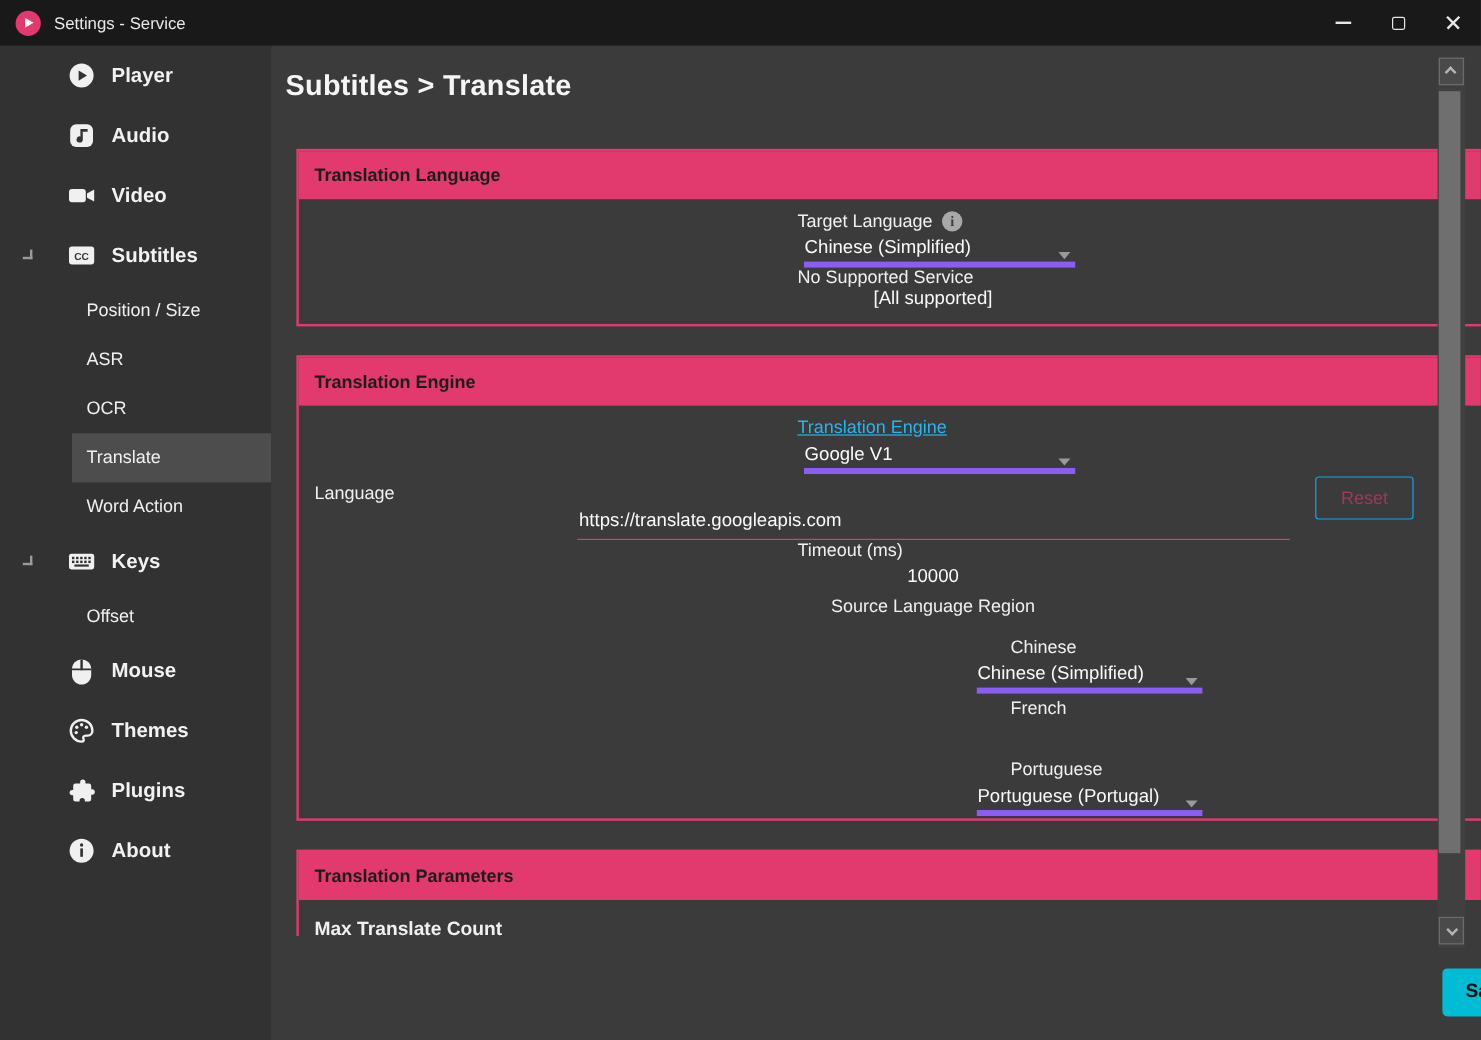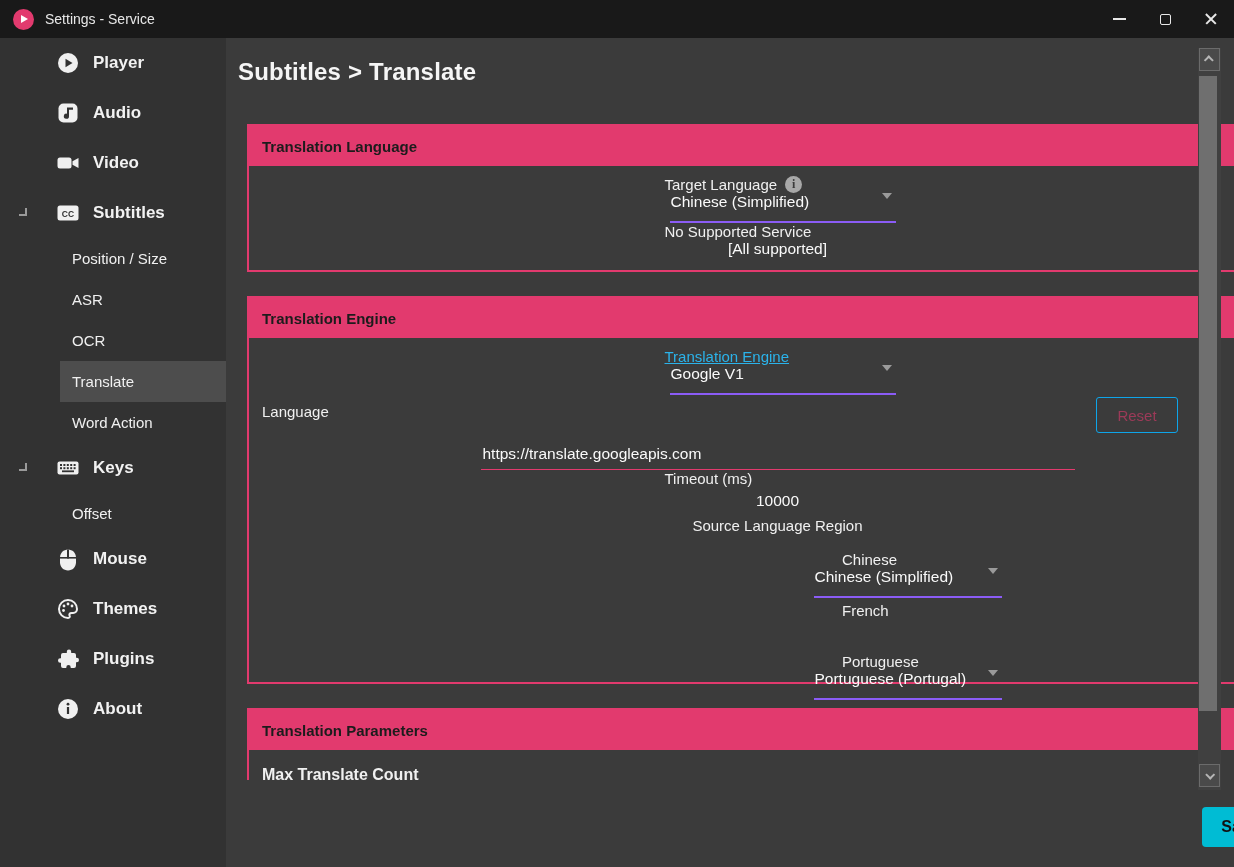--- a/index.html
+++ b/index.html
@@ -48,32 +48,32 @@
     padding-left:13px; font-size:15px; font-weight:bold; color:#1c1c1c; }
   .sec-body { padding-top:10px; position:relative; }
 
   .frow { display:flex; align-items:center; min-height:42px; padding-left:13px; position:relative;flex-direction:column; }
   .flabel { width:226px; font-size:15px; color:#f0f0f0; display:flex; align-items:center; gap:8px; }
   .flabel.link { color:#2bb3ea; text-decoration:underline; cursor:pointer; width:226px; display:inline-block; }
   .info-icon { width:17px; height:17px; border-radius:50%; background:#a8a8a8; color:#3b3b3b;
     font-size:12px; font-weight:bold; display:inline-flex; align-items:center; justify-content:center;
     font-family:"Liberation Serif", serif; }
 
-  .dropdown { width:226px; height:30px; border-bottom:2px solid #8b5cf6; display:flex;
-    align-items:flex-start; justify-content:space-between; cursor:pointer; padding:0 4px 2px 1px;margin-left:10px; }
+  .dropdown { width:226px; height:30px; border-bottom:5px solid #8b5cf6; display:flex;
+    align-items:flex-end; justify-content:space-between; cursor:pointer; padding:0 4px 2px 1px;margin-left:10px; }
   .dropdown .dval { font-size:15.5px; color:#fafafa; white-space:nowrap; }
   .caret { width:0; height:0; border-left:5px solid transparent; border-right:5px solid transparent;
     border-top:6px solid #9a9a9a; margin-left:8px; }
   .static-val { font-size:15.5px; color:#fafafa; }
 
   input.text-input { background:transparent; border:none; outline:none; color:#fafafa;
     font-size:15.5px; font-family:"Liberation Sans", sans-serif; height:30px; padding:0 2px 2px 2px; }
   .u-pink { border-bottom:1.5px solid #e23a6e !important; }
   .u-gray { border-bottom:1px solid #9a9a9a; }
-  .endpoint-input { width:594px;margin-top:20px; }
+  .endpoint-input { width:594px; }
   .timeout-input { width:124px; text-align:center; }
 
   .reset-btn { position:absolute; left:847px; top:2px; width:82px; height:36px;
     background:transparent; border:1px solid #0ea5e9; border-radius:3px; color:#9c3a58;
     font-size:15px; font-family:"Liberation Sans", sans-serif; cursor:default; }
 
   .nest { padding-left:263px; }
   .nest .frow { padding-left:0; min-height:51px; }
   .nest .flabel { width:121px; }
   .nest .dropdown { width:188px; }

